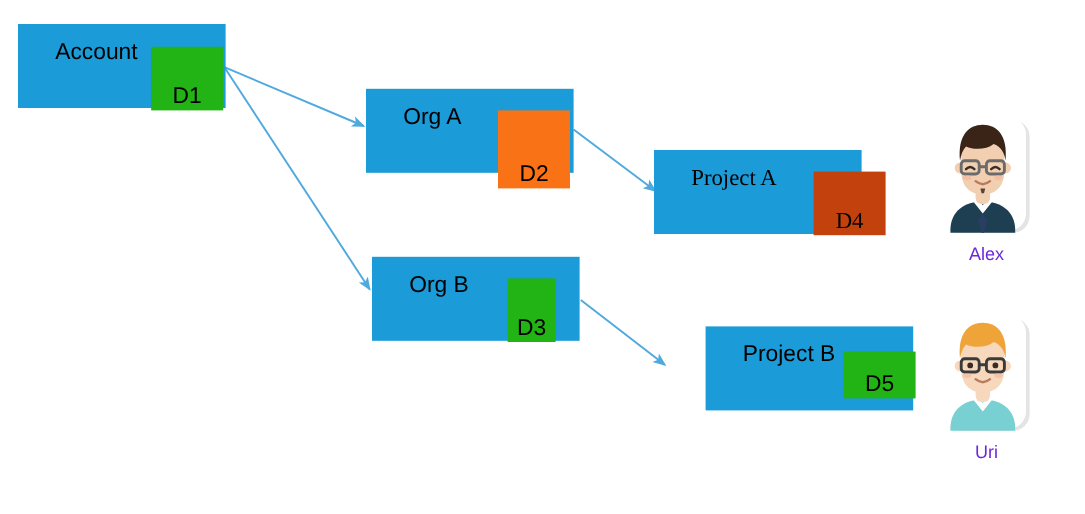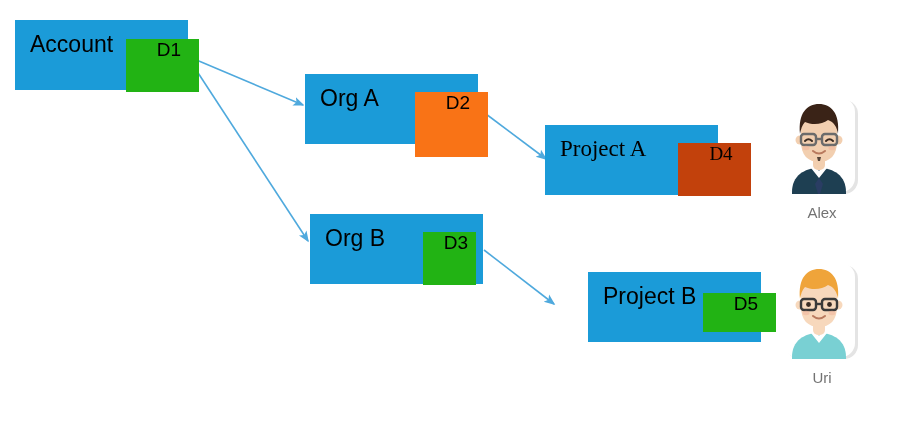--- a/index.html
+++ b/index.html
@@ -21,34 +21,33 @@
     position: absolute;
   }
   .node-body {
     position: absolute;
     left: 0;
     top: 0;
     background: #1B9BD8;
   }
   .node-label {
     position: absolute;
-    left: 15px;
+    left: 31px;
     top: 13px;
-    font-size: 23px;
+    font-size: 19px;
     line-height: 22px;
     color: #000000;
     white-space: nowrap;
   }
   .node-badge {
     position: absolute;
     background: #22B314;
     display: flex;
-    align-items: flex-start;
+    align-items: flex-end;
     justify-content: center;
-    padding-left: 13px;
   }
   .node-badge-text {
     font-size: 19px;
     line-height: 22px;
     color: #000000;
     white-space: nowrap;
   }
 
   
   #arrows {
@@ -69,21 +68,21 @@
   .person-avatar {
     position: relative;
     width: 84px;
     height: 98px;
     margin: 0 auto;
   }
   .person-name {
     margin-top: 8px;
     font-size: 15px;
     line-height: 18px;
-    color: #737373;
+    color: #6d28d9;
     text-align: center;
   }
 </style>
 </head>
 <body>
 
 <div id="canvas">
 
   <svg id="arrows" viewBox="0 0 904 428" xmlns="http://www.w3.org/2000/svg">
     <defs>

